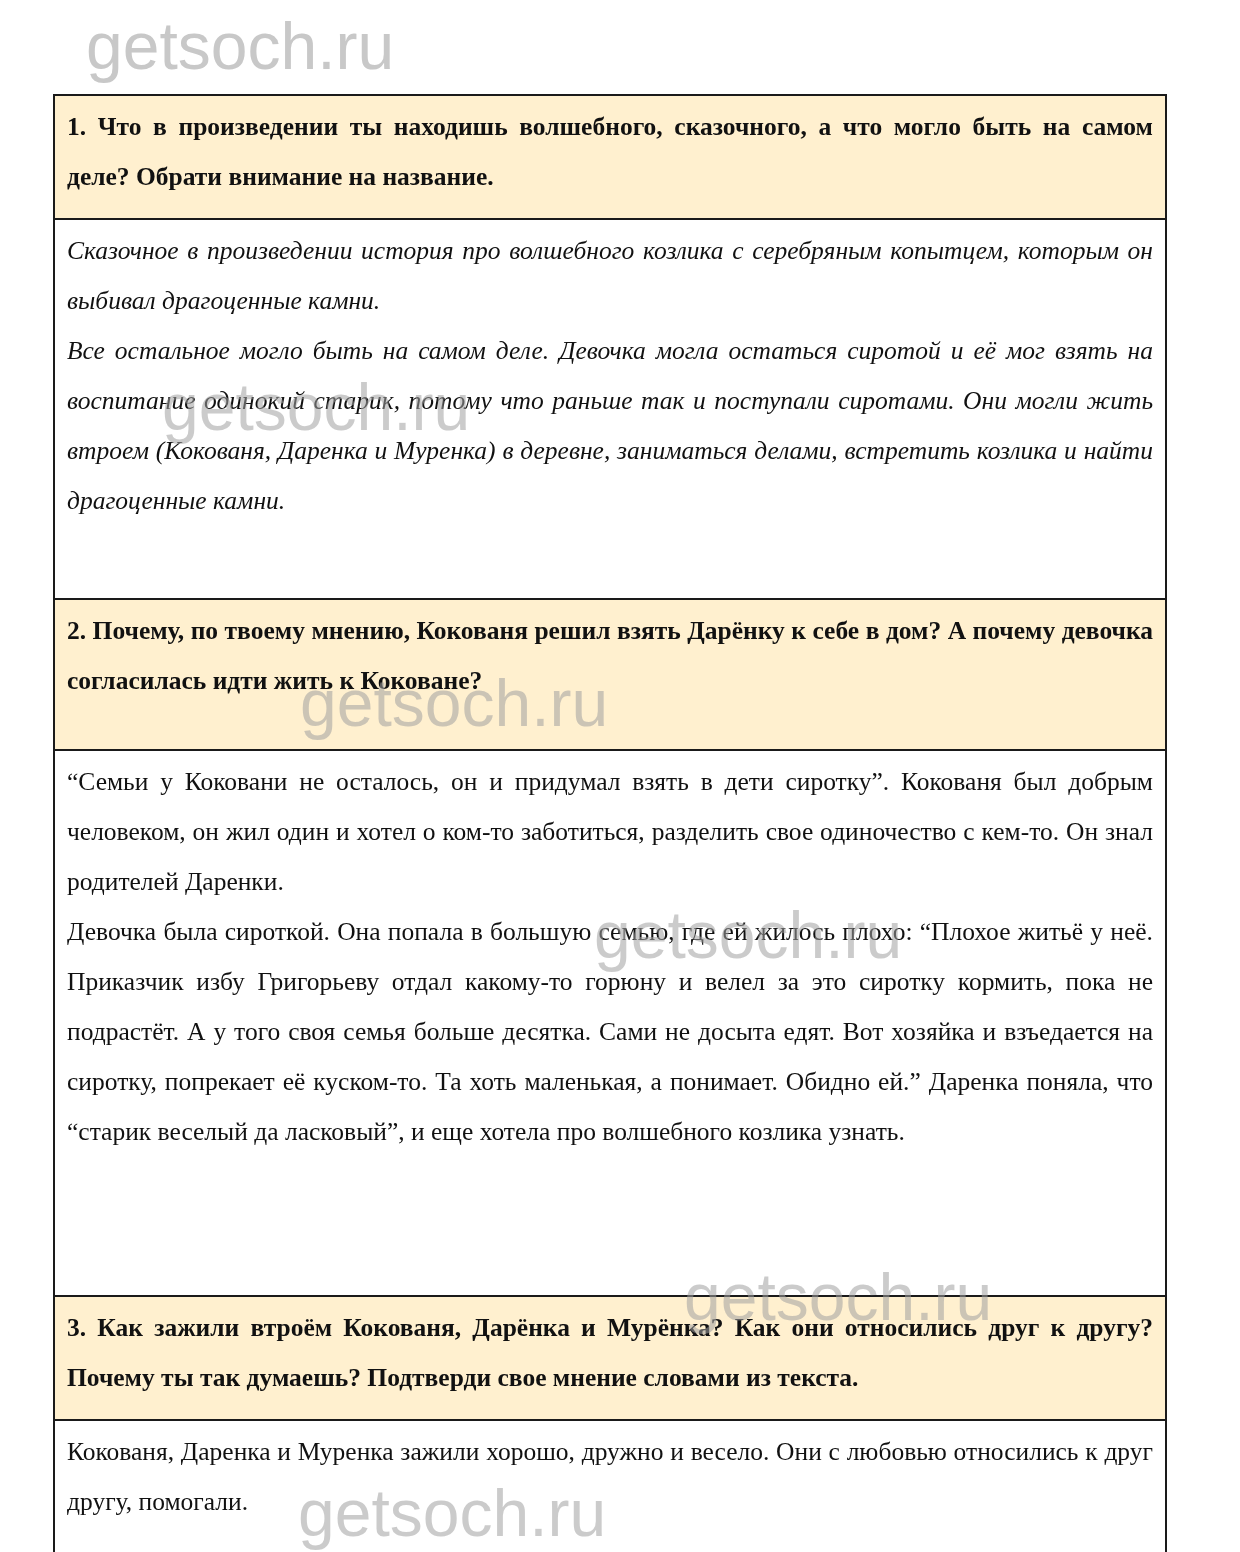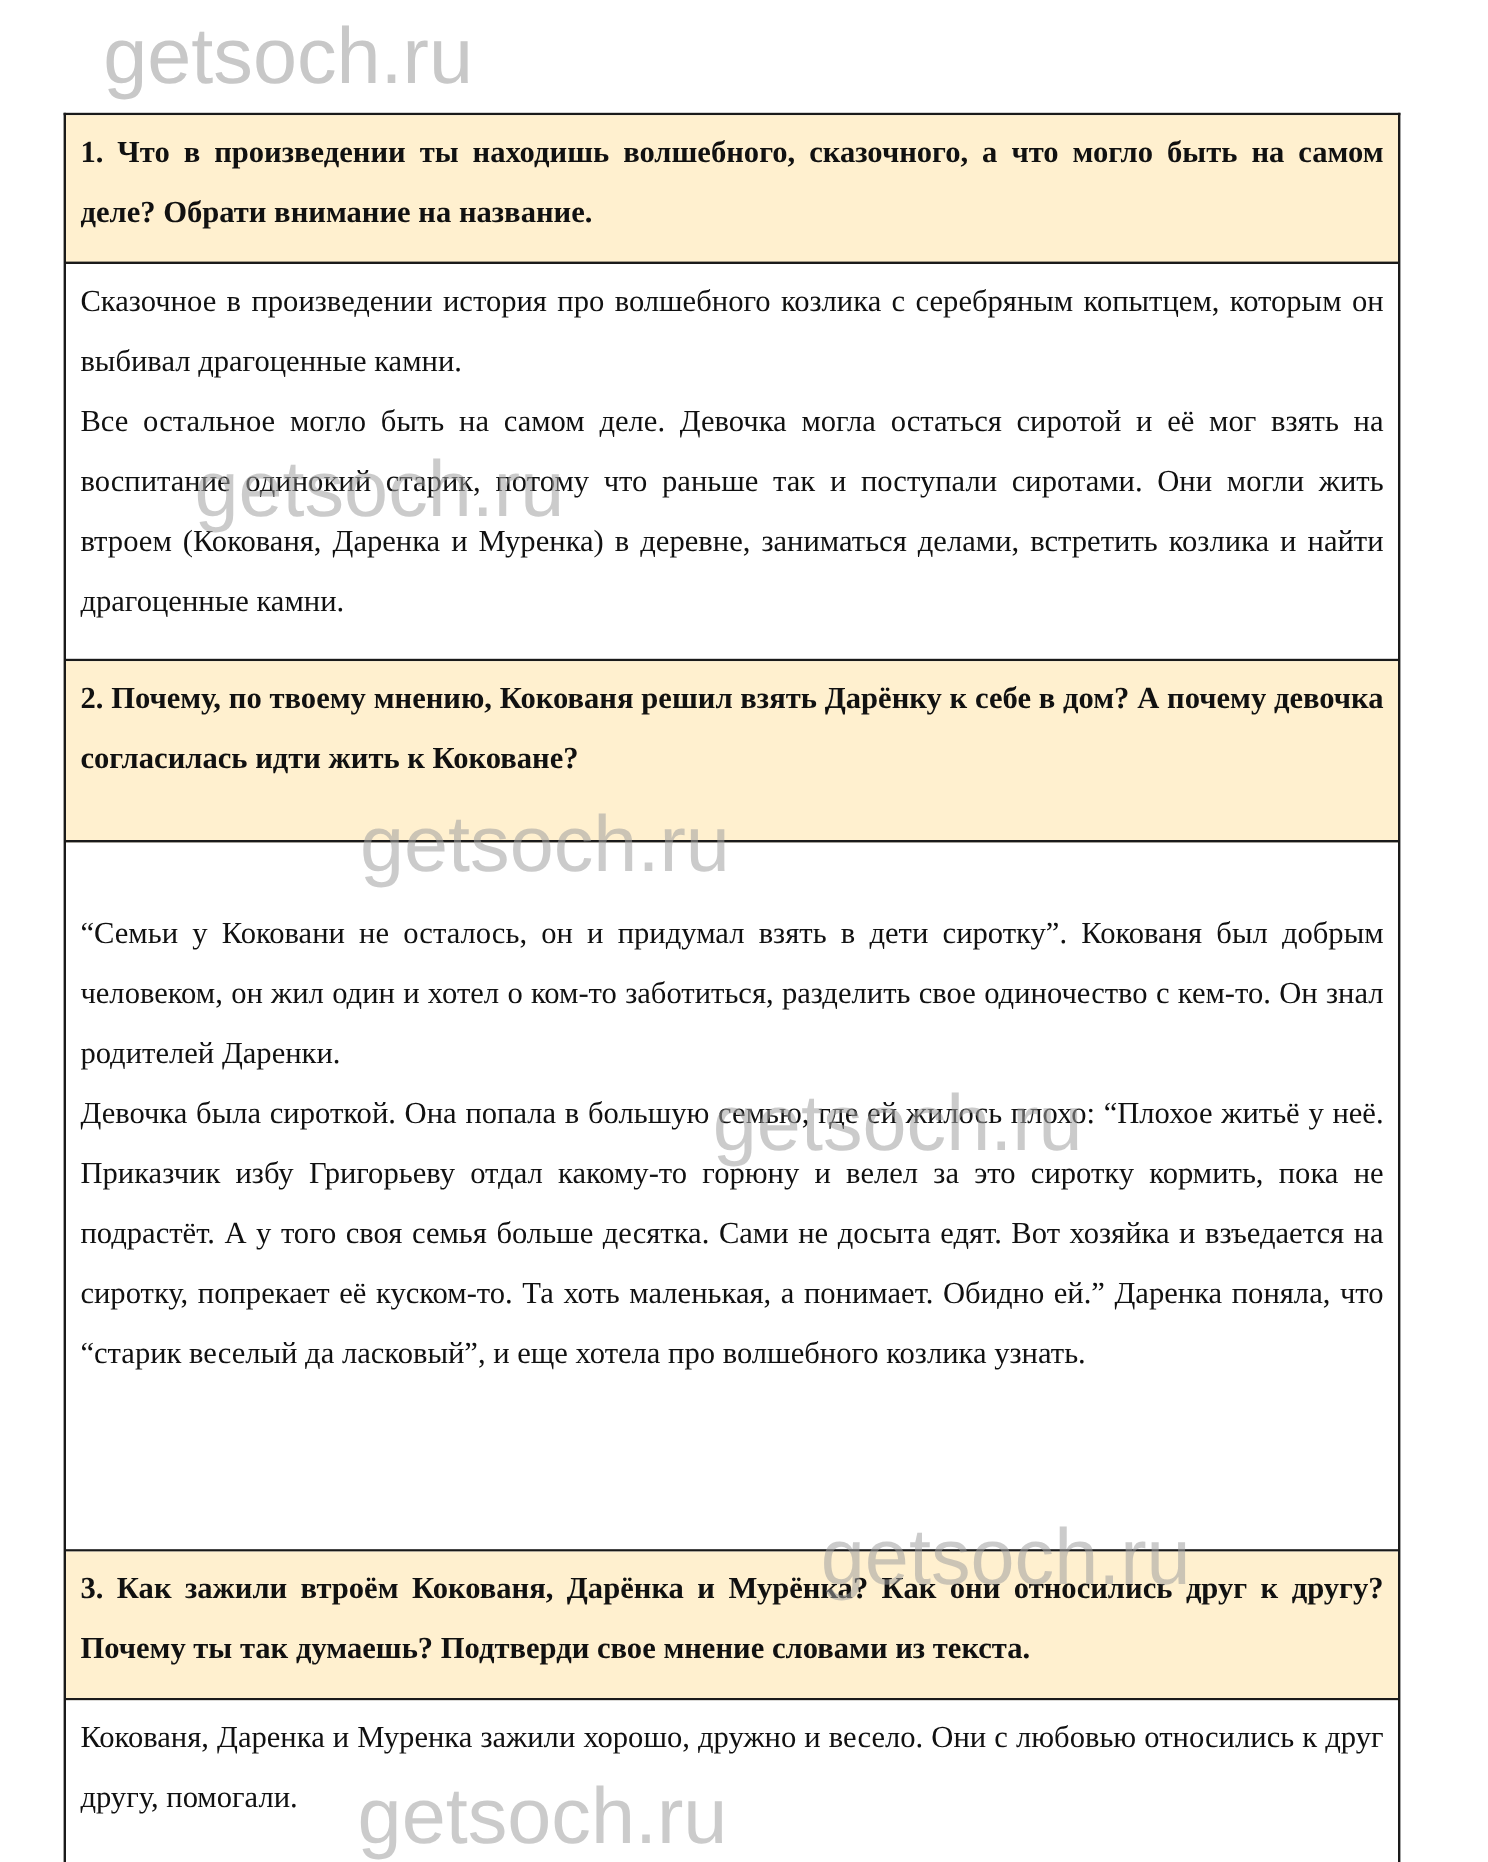--- a/index.html
+++ b/index.html
@@ -62,23 +62,23 @@
       line-height: 50px;
       text-align: justify;
     }
     .answer p {
       margin: 0;
     }
     .answer p.bold {
       font-weight: bold;
     }
     .q1 { height: 124px; box-sizing: border-box; }
-    .a1 { height: 331px; box-sizing: border-box; }
+    .a1 { height: 380px; box-sizing: border-box; font-style: italic; }
     .q2 { height: 151px; box-sizing: border-box; }
-    .a2 { height: 546px; box-sizing: border-box; margin-top: 45px; }
+    .a2 { height: 546px; box-sizing: border-box; }
     .q3 { height: 124px; box-sizing: border-box; }
     .a3 { height: 278px; box-sizing: border-box; }
   </style>
 </head>
 <body>
 
 <div class="top-watermark">getsoch.ru</div>
 
 <div class="qa-table">
 

